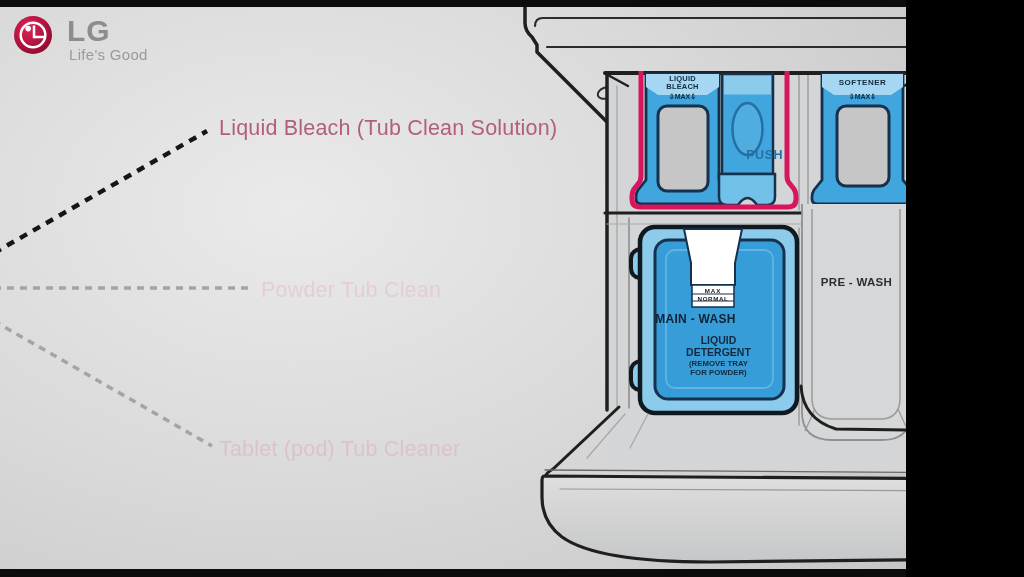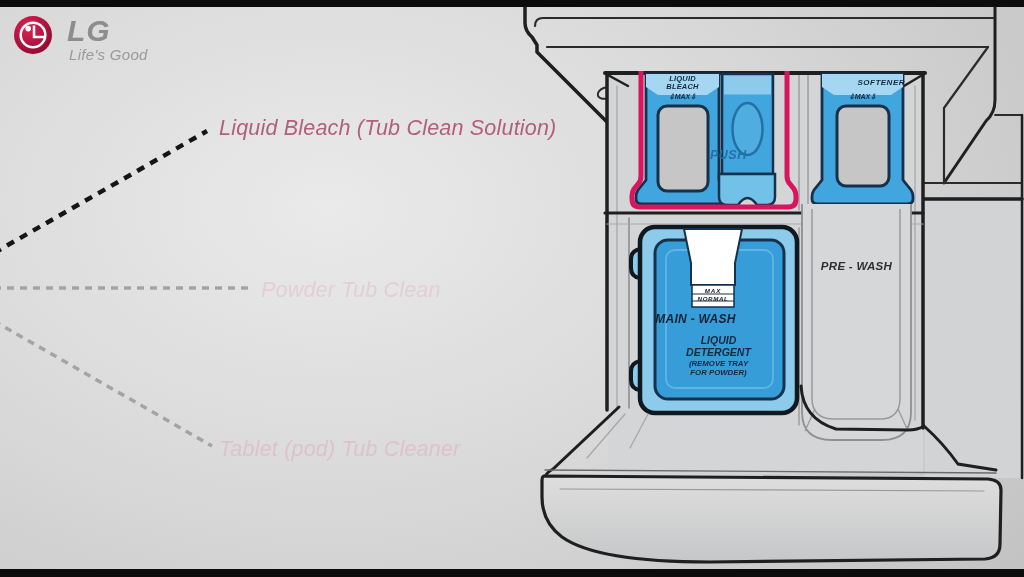--- a/index.html
+++ b/index.html
@@ -1,20 +1,19 @@
 <!DOCTYPE html>
 <html><head>
 <meta charset="utf-8">
 <style>
   html,body{margin:0;padding:0;background:#000;}
   .stage{
-    position:relative;width:1024px;height:577px;overflow:hidden;
+    position:relative;width:906px;height:577px;overflow:hidden;
     background:radial-gradient(ellipse 900px 600px at 32% 36%, #eaeaea 0%, #dadada 45%, #c2c2c2 100%);
     font-family:"Liberation Sans",sans-serif;
-    font-style:italic;
   }
   .bar{position:absolute;left:0;width:1024px;background:#0c0c0c;}
   .bar.top{top:0;height:7px;}
   .bar.bottom{bottom:0;height:8px;}
   .art{position:absolute;left:0;top:0;}
   .t{position:absolute;white-space:nowrap;}
   .ctext{font-size:21.5px;letter-spacing:0.2px;}
   .navy{color:#13293f;font-weight:bold;text-align:center;}
   .ctr{text-align:center;}
   .logo-lg{left:67px;top:14px;font-size:30px;font-weight:bold;color:#8d8d8d;letter-spacing:1px;}
@@ -145,33 +144,33 @@
   <div class="t ctext" style="left:219px;top:116px;color:#b25f7a;text-align:center;">Liquid Bleach (Tub Clean Solution)</div>
   <div class="t ctext" style="left:219px;top:437px;color:#ddc2cc;">Tablet (pod) Tub Cleaner</div>
   <div class="t ctext" style="left:261px;top:278px;color:#e4ced6;">Powder Tub Clean</div>
 
   <div class="t navy" style="left:646px;top:75px;width:73px;font-size:7.5px;line-height:7.5px;letter-spacing:0.2px;">
     <div>LIQUID</div>
     <div>BLEACH</div>
   </div>
   <div class="t navy" style="left:646px;top:92.5px;width:73px;font-size:7px;">⇩MAX⇩</div>
 
-  <div class="t" style="left:710px;top:148px;width:51px;font-size:12.5px;font-weight:bold;color:#2571a5;text-align:left;letter-spacing:0.5px;">PUSH</div>
+  <div class="t" style="left:732px;top:148px;width:51px;font-size:12.5px;font-weight:bold;color:#2571a5;text-align:right;letter-spacing:0.5px;">PUSH</div>
 
-  <div class="t navy" style="left:820px;top:78px;width:85px;font-size:8px;letter-spacing:0.5px;text-align:right;">SOFTENER</div>
+  <div class="t navy" style="left:820px;top:78px;width:85px;font-size:8px;letter-spacing:0.5px;">SOFTENER</div>
   <div class="t navy" style="left:820px;top:92.5px;width:85px;font-size:7px;">⇩MAX⇩</div>
 
   <div class="t navy" style="left:692px;top:286.5px;width:42px;font-size:6.2px;letter-spacing:1px;color:#222;">MAX</div>
   <div class="t navy" style="left:692px;top:294.5px;width:42px;font-size:6.2px;letter-spacing:0.6px;color:#222;">NORMAL</div>
 
   <div class="t navy" style="left:618px;top:312px;width:155px;font-size:12px;letter-spacing:0.3px;color:#0f2235;">MAIN - WASH</div>
   <div class="t navy" style="left:641px;top:335px;width:155px;font-size:10.5px;line-height:11.5px;">
     <div>LIQUID</div>
     <div>DETERGENT</div>
   </div>
   <div class="t navy" style="left:641px;top:359px;width:155px;font-size:7.8px;line-height:9px;">
     <div>(REMOVE TRAY</div>
     <div>FOR POWDER)</div>
   </div>
 
-  <div class="t ctr" style="left:802px;top:260px;width:109px;font-size:11.5px;font-weight:bold;color:#2e2e2e;letter-spacing:0.3px;">PRE - WASH</div>
+  <div class="t ctr" style="left:802px;top:276px;width:109px;font-size:11.5px;font-weight:bold;color:#2e2e2e;letter-spacing:0.3px;">PRE - WASH</div>
 
 </div>
 
 </body></html>

